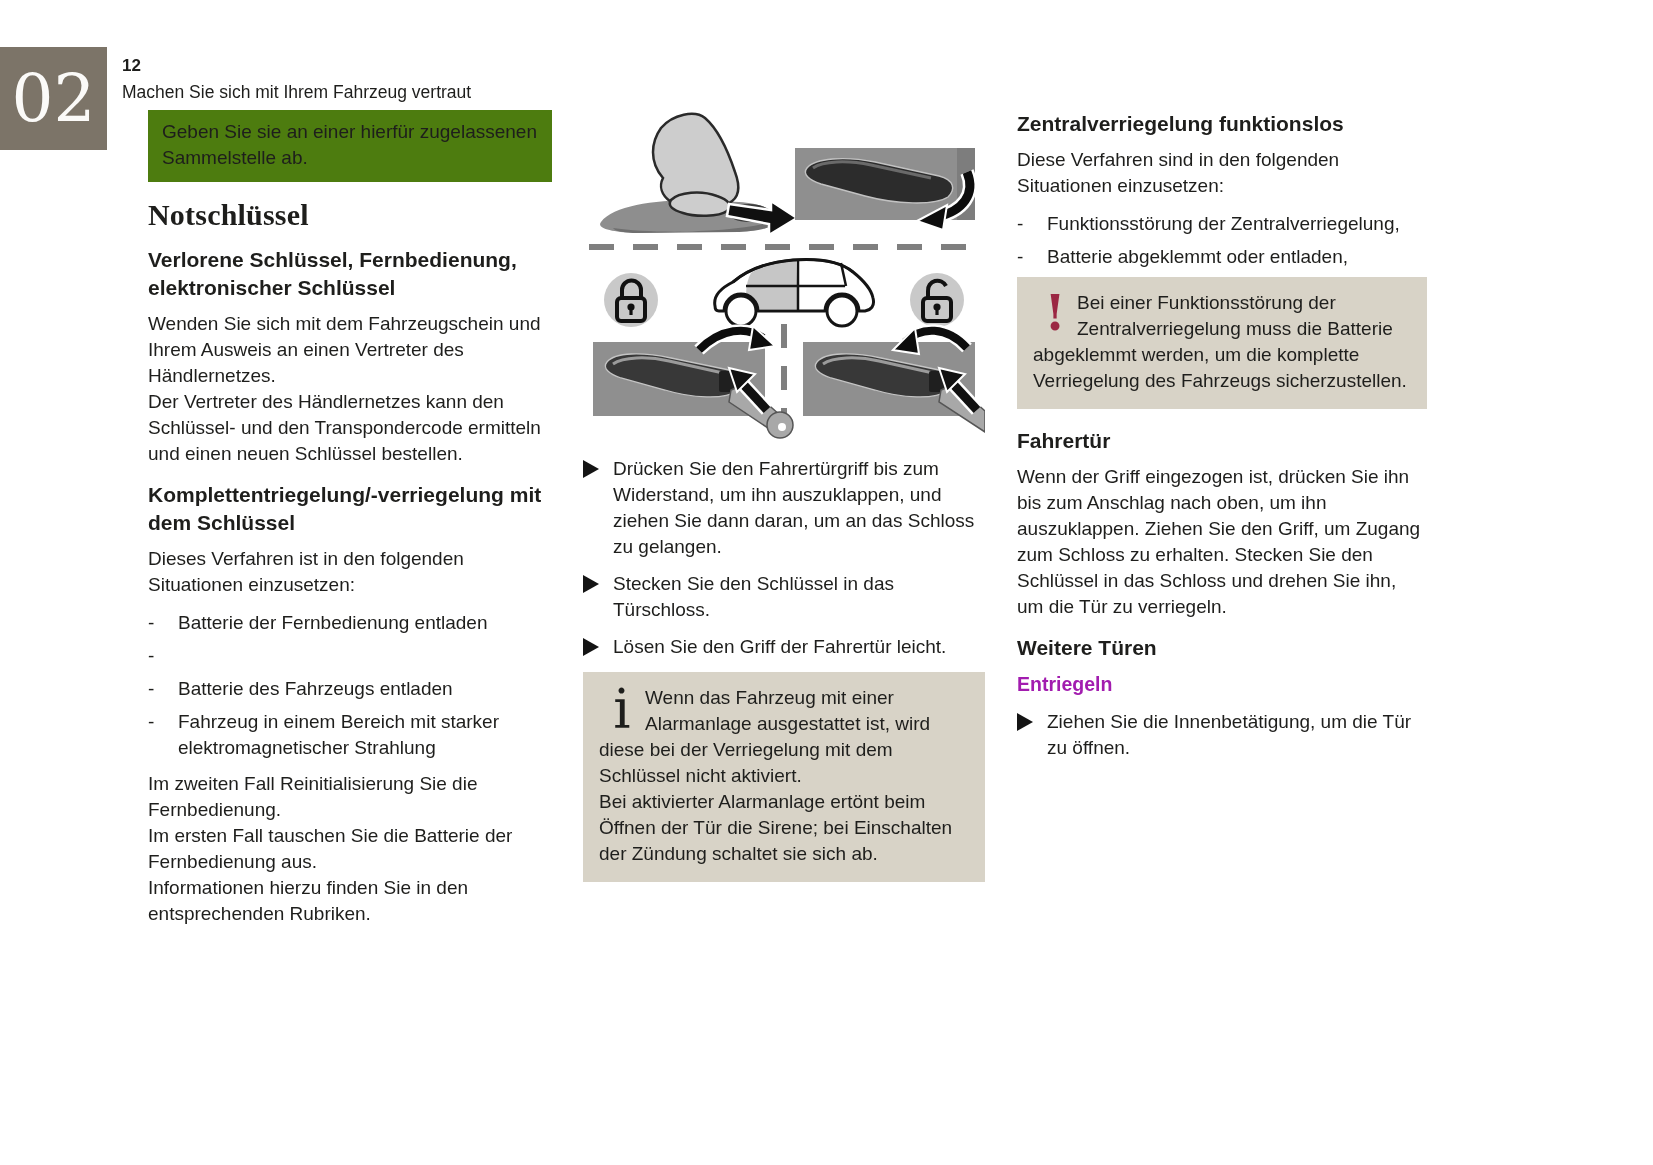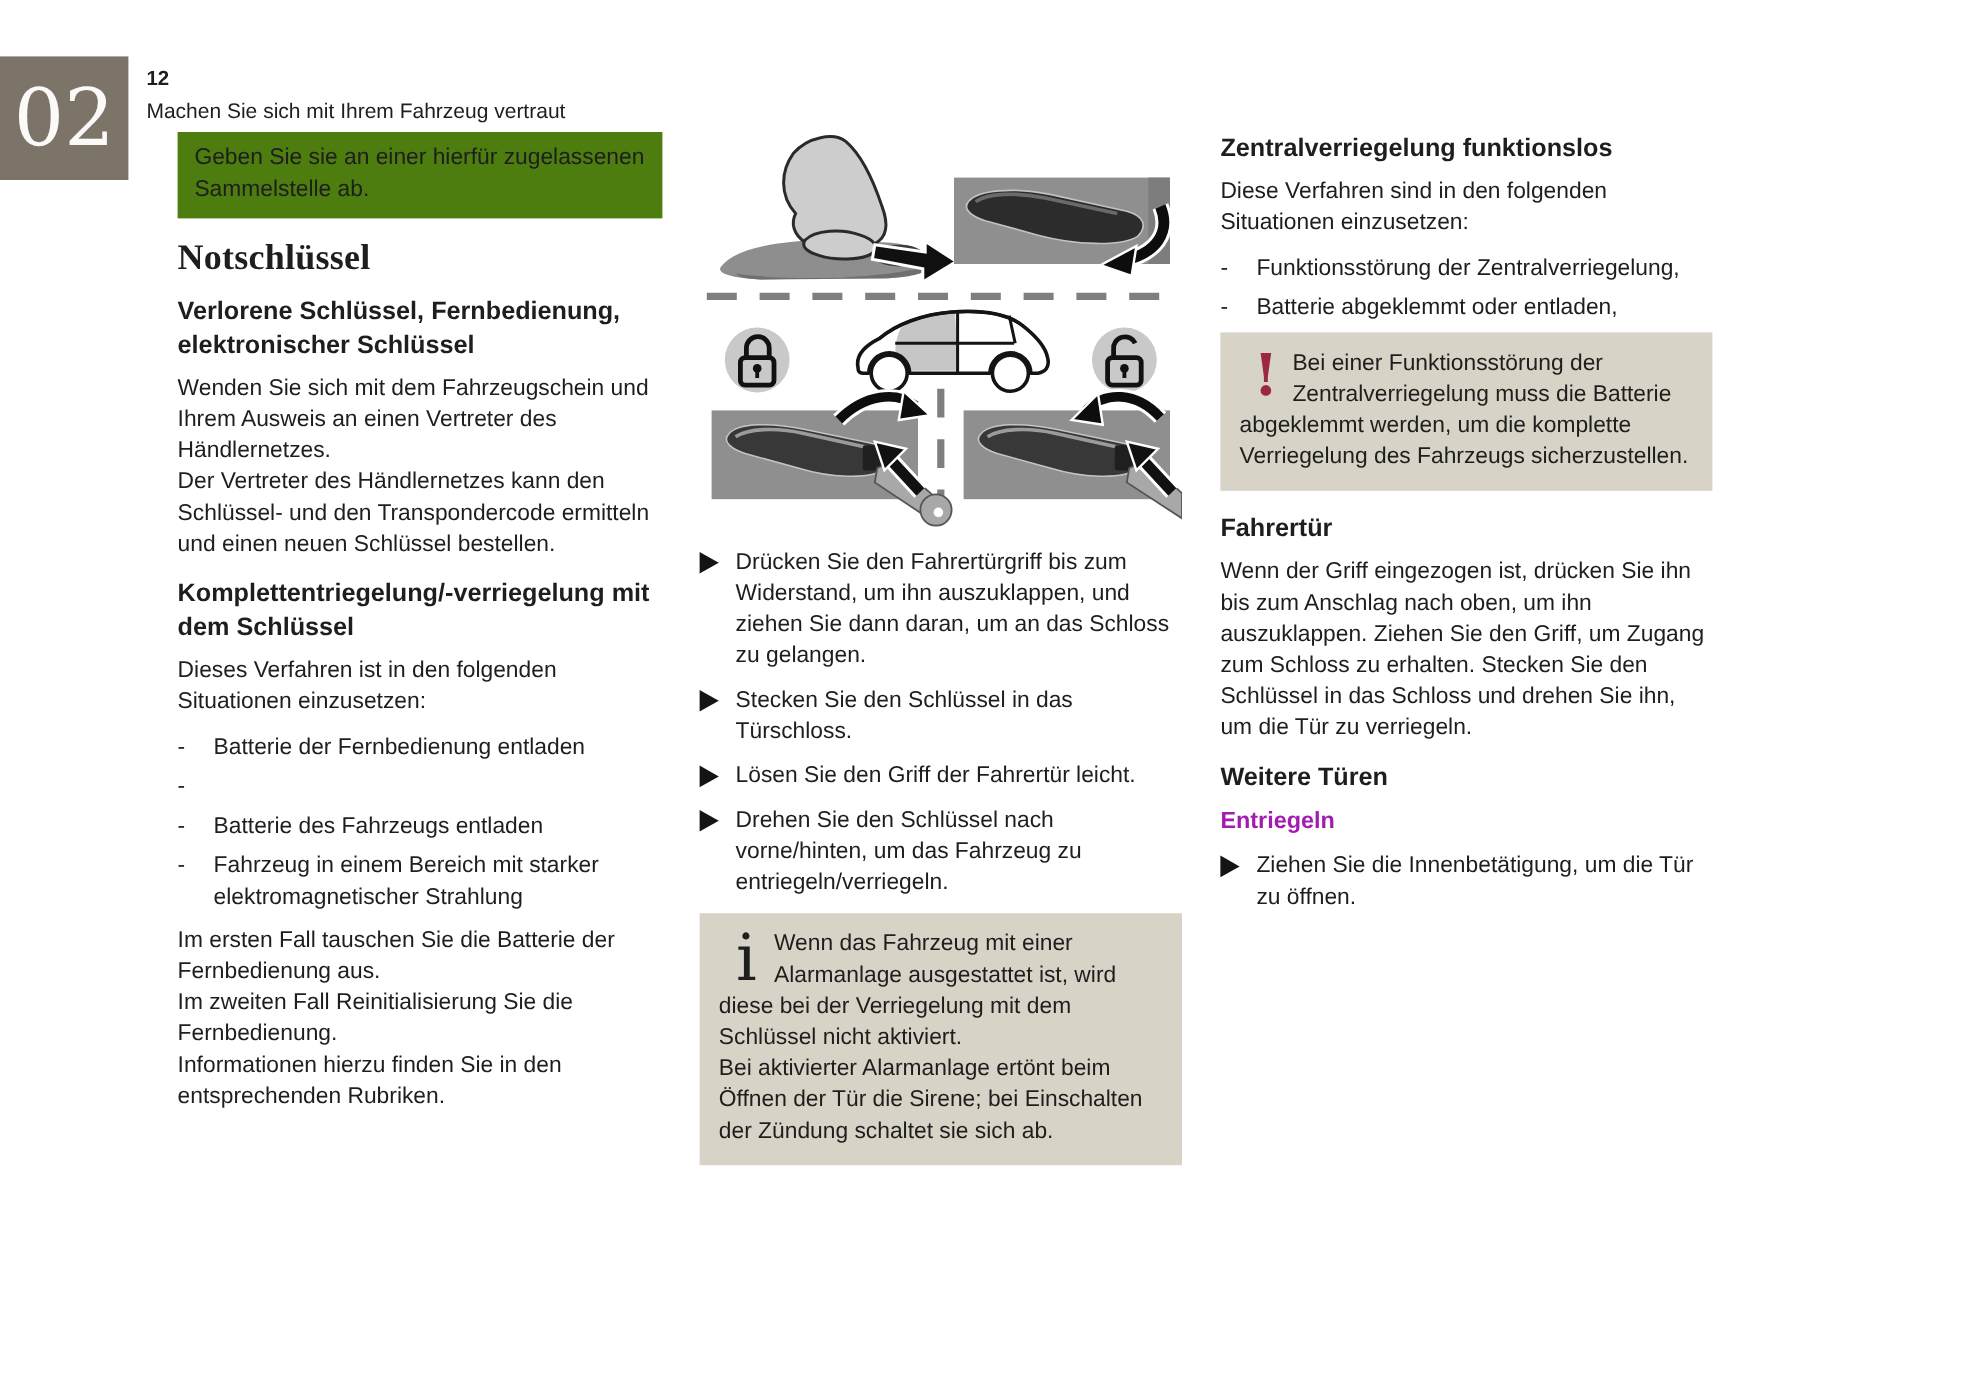--- a/index.html
+++ b/index.html
@@ -98,22 +98,22 @@
       <span class="dash-marker">-</span>
       <span>Batterie des Fahrzeugs entladen</span>
     </div>
     <div class="dash-item">
       <span class="dash-marker">-</span>
       <span>Fahrzeug in einem Bereich mit starker elektromagnetischer Strahlung</span>
     </div>
   </div>
 
   <div class="para-group">
+    <p class="body">Im zweiten Fall Reinitialisierung Sie die Fernbedienung.</p>
     <p class="body">Im ersten Fall tauschen Sie die Batterie der Fernbedienung aus.</p>
-    <p class="body">Im zweiten Fall Reinitialisierung Sie die Fernbedienung.</p>
     <p class="body">Informationen hierzu finden Sie in den entsprechenden Rubriken.</p>
   </div>
 </div>
 
 <div class="col col-middle">
 
   <svg class="illustration" viewBox="0 0 402 330" xmlns="http://www.w3.org/2000/svg">
 
     <g>
       <path d="M18 112 C30 96 70 90 110 90 L156 92 C184 94 194 102 192 110 C190 118 168 121 140 121 L52 123 C28 122 13 118 18 112 Z" fill="#8e8e8e"></path>
@@ -222,26 +222,20 @@
           <i></i>
         </span>
       <span>Stecken Sie den Schlüssel in das Türschloss.</span>
     </div>
     <div class="step">
       <span class="step-marker">
           <i></i>
         </span>
       <span>Lösen Sie den Griff der Fahrertür leicht.</span>
     </div>
-    <div class="step">
-      <span class="step-marker">
-          <i></i>
-        </span>
-      <span>Drehen Sie den Schlüssel nach vorne/hinten, um das Fahrzeug zu entriegeln/verriegeln.</span>
-    </div>
   </div>
 
   <div class="note-box">
     <span class="box-icon info">i</span>
     <p>Wenn das Fahrzeug mit einer Alarmanlage ausgestattet ist, wird diese bei der Verriegelung mit dem Schlüssel nicht aktiviert.</p>
     <p>Bei aktivierter Alarmanlage ertönt beim Öffnen der Tür die Sirene; bei Einschalten der Zündung schaltet sie sich ab.</p>
   </div>
 </div>
 
 <div class="col col-right">

